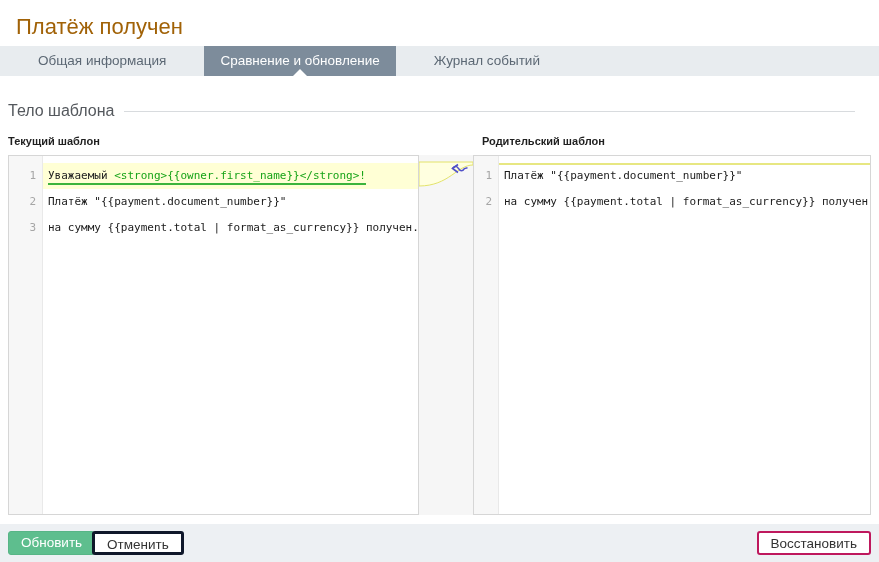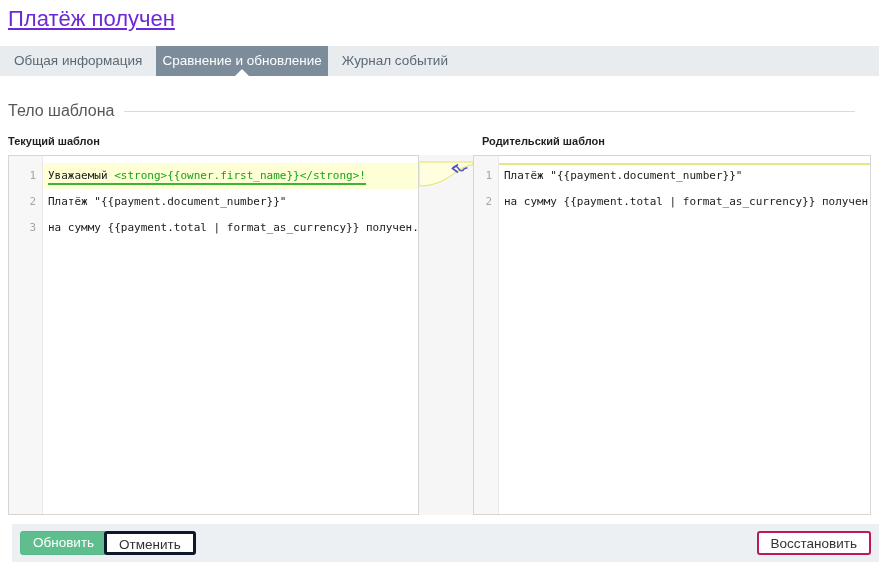--- a/index.html
+++ b/index.html
@@ -1,25 +1,25 @@
 <!DOCTYPE html>
 <html><head>
 <meta charset="utf-8">
 <style>
   html,body{margin:0;padding:0;background:#fff;}
   .app{position:relative;width:879px;height:562px;background:#fff;overflow:hidden;
        font-family:"Liberation Sans",sans-serif;}
 
   
-  .page-title{position:absolute;top:6px;left:8px;margin:0;font-size:22px;font-weight:400;color:#6d28d9;text-decoration:underline;}
+  .page-title{position:absolute;top:6px;left:8px;margin:8px;font-size:22px;font-weight:400;color:#a16207;}
 
   
   .tabbar{position:absolute;top:46px;left:0;right:0;height:30px;background:#e8ecef;display:flex;}
-  .tab{line-height:30px;padding:0 14px;font-size:13.5px;color:#5c6874;cursor:pointer;white-space:nowrap;}
-  .tab.active{background:#7d8c9b;color:#fff;position:relative;padding:0 6px;}
+  .tab{line-height:30px;padding:0 14px;font-size:13.5px;color:#5c6874;cursor:pointer;white-space:nowrap;margin-left:24px;}
+  .tab.active{background:#7d8c9b;color:#fff;position:relative;padding:0 16px;}
   .tab.active .notch{position:absolute;bottom:0;left:50%;margin-left:-7px;width:0;height:0;
        border-left:7px solid transparent;border-right:7px solid transparent;border-bottom:7px solid #fff;}
 
   
   .section-row{position:absolute;top:102px;left:8px;right:24px;display:flex;align-items:center;}
   .section-title{font-size:16px;color:#54585d;white-space:nowrap;}
   .section-rule{flex:1;height:1px;background:#d8dbde;margin-left:10px;}
 
   
   .pane-label{position:absolute;top:135px;font-size:11px;font-weight:bold;color:#1f1f1f;}
@@ -45,21 +45,21 @@
   .ins.dark{color:#222;margin-top:16px;}
   .ins.green{color:#17a317;}
   .insert-marker{position:absolute;top:7px;left:25px;right:0;height:2px;background:#e7e782;}
 
   
   .gap{width:54px;height:360px;background:#f6f6f6;position:relative;flex:none;}
   .connector{position:absolute;top:0;left:0;}
   .copy-arrow{position:absolute;top:8px;right:4px;width:19px;height:11px;cursor:pointer;}
 
   
-  .footer{position:absolute;top:524px;left:0;right:0;height:38px;background:#edf0f3;margin-left:12px;}
+  .footer{position:absolute;top:524px;left:0;right:0;height:38px;background:#edf0f3;}
   .btn{position:absolute;top:7px;height:24px;padding:0 12px;font-size:13.5px;line-height:22px;
        border-radius:3px;box-sizing:border-box;cursor:pointer;
        font-family:"Liberation Sans",sans-serif;white-space:nowrap;}
   .btn-update{left:8px;background:#5ebe8e;color:#fff;border:1px solid #57b586;}
   .btn-cancel{left:92px;background:#fff;color:#333;border:3px solid #0f172a;}
   .btn-restore{right:8px;background:#fff;color:#333;border:2px solid #be185d;}
 </style>
 </head>
 <body>
 

